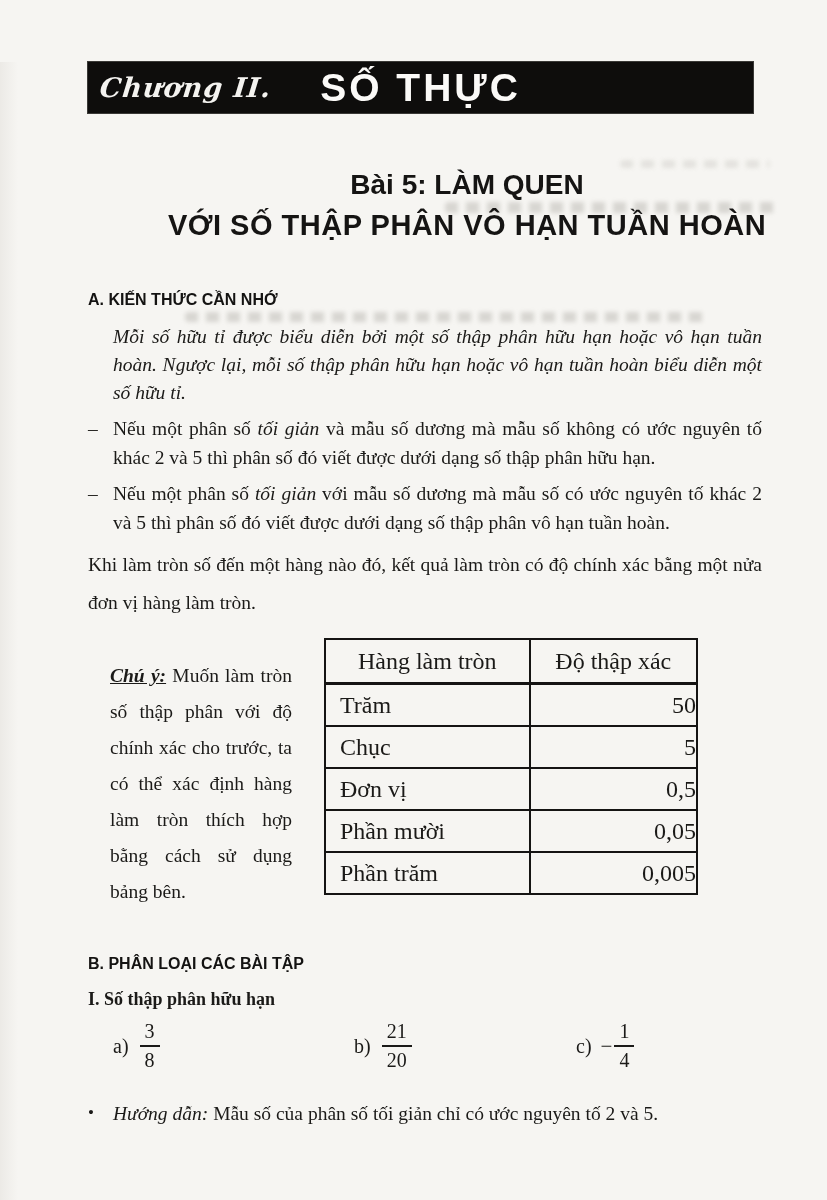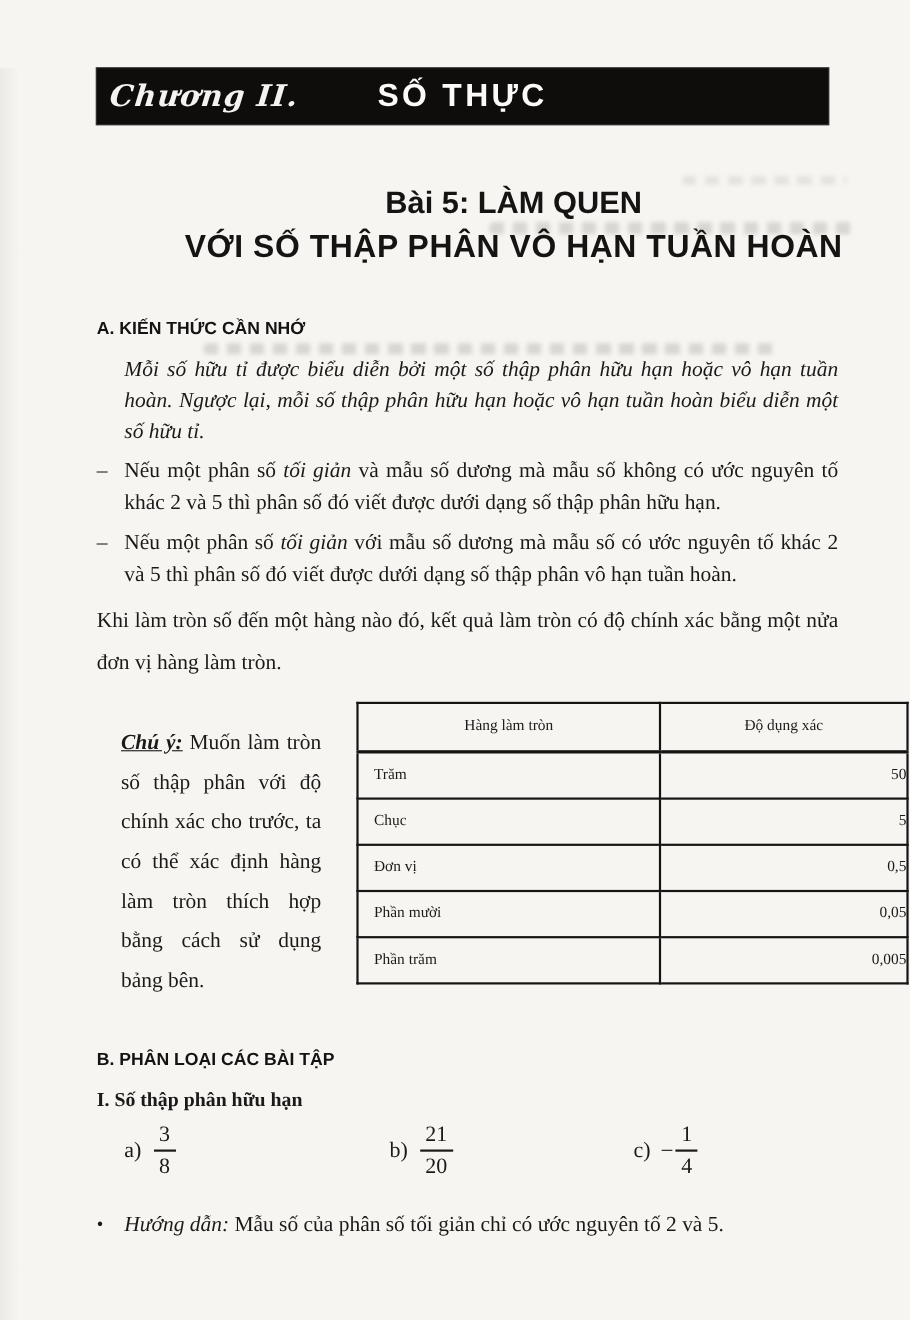--- a/index.html
+++ b/index.html
@@ -48,21 +48,21 @@
     font-size: 27px;
     letter-spacing: 1px;
     transform: skewX(-6deg);
     z-index: 1;
   }
   .chapter-title {
     position: absolute; left: 0; right: 0;
     text-align: center;
     color: #fbfaf8;
     font-family: "Liberation Sans", "DejaVu Sans", sans-serif;
-    font-weight: bold; font-size: 29px;
+    font-weight: bold; font-size: 39px;
     letter-spacing: 3px;
   }
 
   
   .lesson-title {
     margin: 52px 0 0 0;
     text-align: center;
     transform: translateX(42px);
     font-family: "Liberation Sans", "DejaVu Sans", sans-serif;
     font-weight: bold;
@@ -114,23 +114,23 @@
     font-size: 19.5px; line-height: 36px;
     text-align: justify;
   }
   .note .note-label {
     font-weight: bold; font-style: italic;
     text-decoration: underline;
   }
   .table-wrap { margin-left: 32px; flex: none; }
   table.round-table {
     border-collapse: collapse;
-    width: 502px;
+    width: 374px;
     background: transparent;
-    font-size: 14px;
+    font-size: 24px;
   }
   table.round-table th, table.round-table td {
     border: 2px solid #151413;
     height: 40px;
     padding: 0;
   }
   table.round-table th {
     font-weight: normal;
     text-align: center;
     border-bottom-width: 3px;
@@ -219,21 +219,21 @@
 
     <div class="note-table-row">
       <p class="note">
         <span class="note-label">Chú ý:</span><span> Muốn làm tròn số thập phân với độ chính xác cho trước, ta có thể xác định hàng làm tròn thích hợp bằng cách sử dụng bảng bên.</span>
       </p>
       <div class="table-wrap">
         <table class="round-table">
           <thead>
             <tr>
               <th>Hàng làm tròn</th>
-              <th>Độ dụng xác</th>
+              <th>Độ thập xác</th>
             </tr>
           </thead>
           <tbody>
             <tr>
               <td class="col-label">Trăm</td>
               <td class="col-value">50</td>
             </tr>
             <tr>
               <td class="col-label">Chục</td>
               <td class="col-value">5</td>

